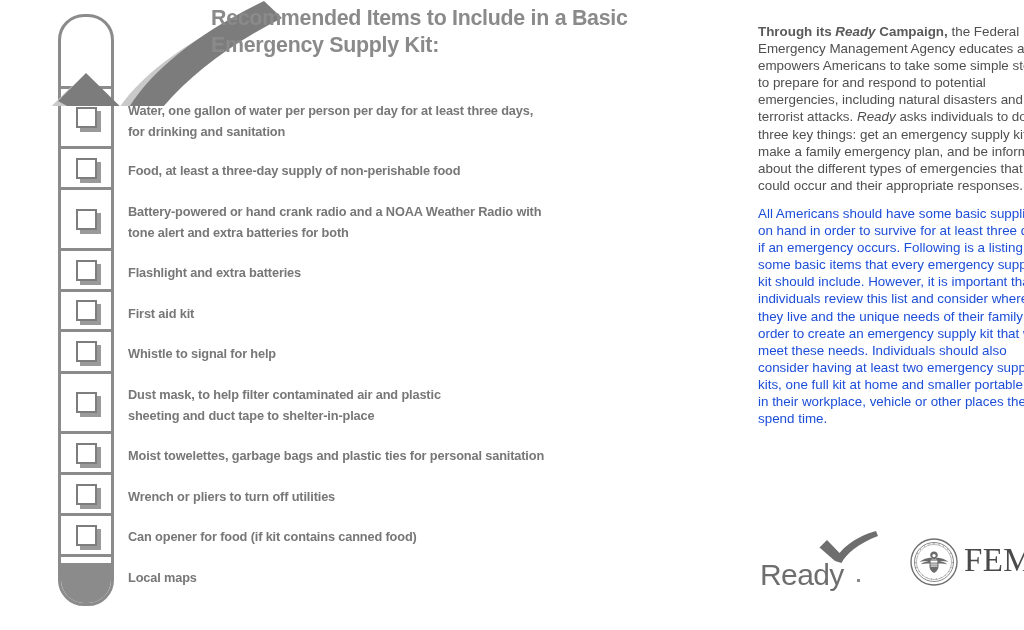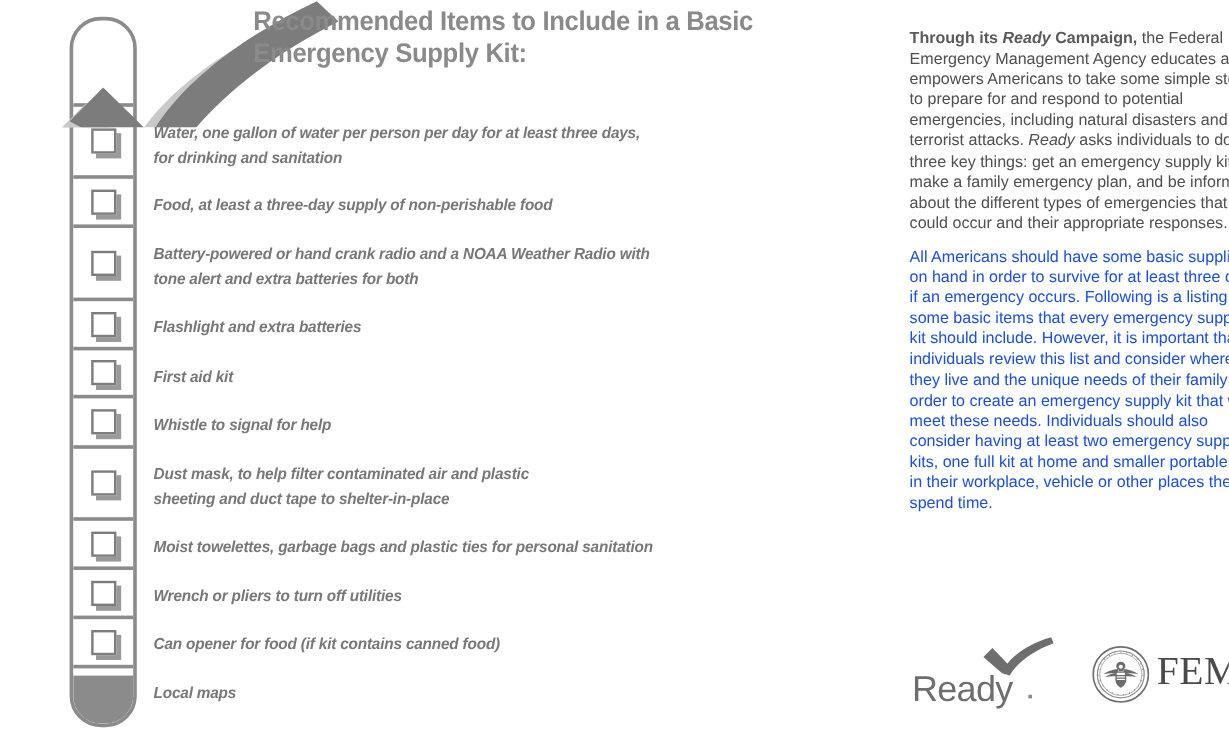--- a/index.html
+++ b/index.html
@@ -124,21 +124,20 @@
     transform-origin: left top;
   }
 
   
   .items {
     position: absolute;
     left: 84px;
     top: 0;
     width: 610px;
     height: 630px;
-    font-style: italic;
   }
   .item-text {
     position: absolute;
     left: 0;
     color: #777777;
     font-family: "Liberation Sans", sans-serif;
     font-weight: bold;
     font-size: 13.3px;
     line-height: 20.5px;
     letter-spacing: -0.15px;

